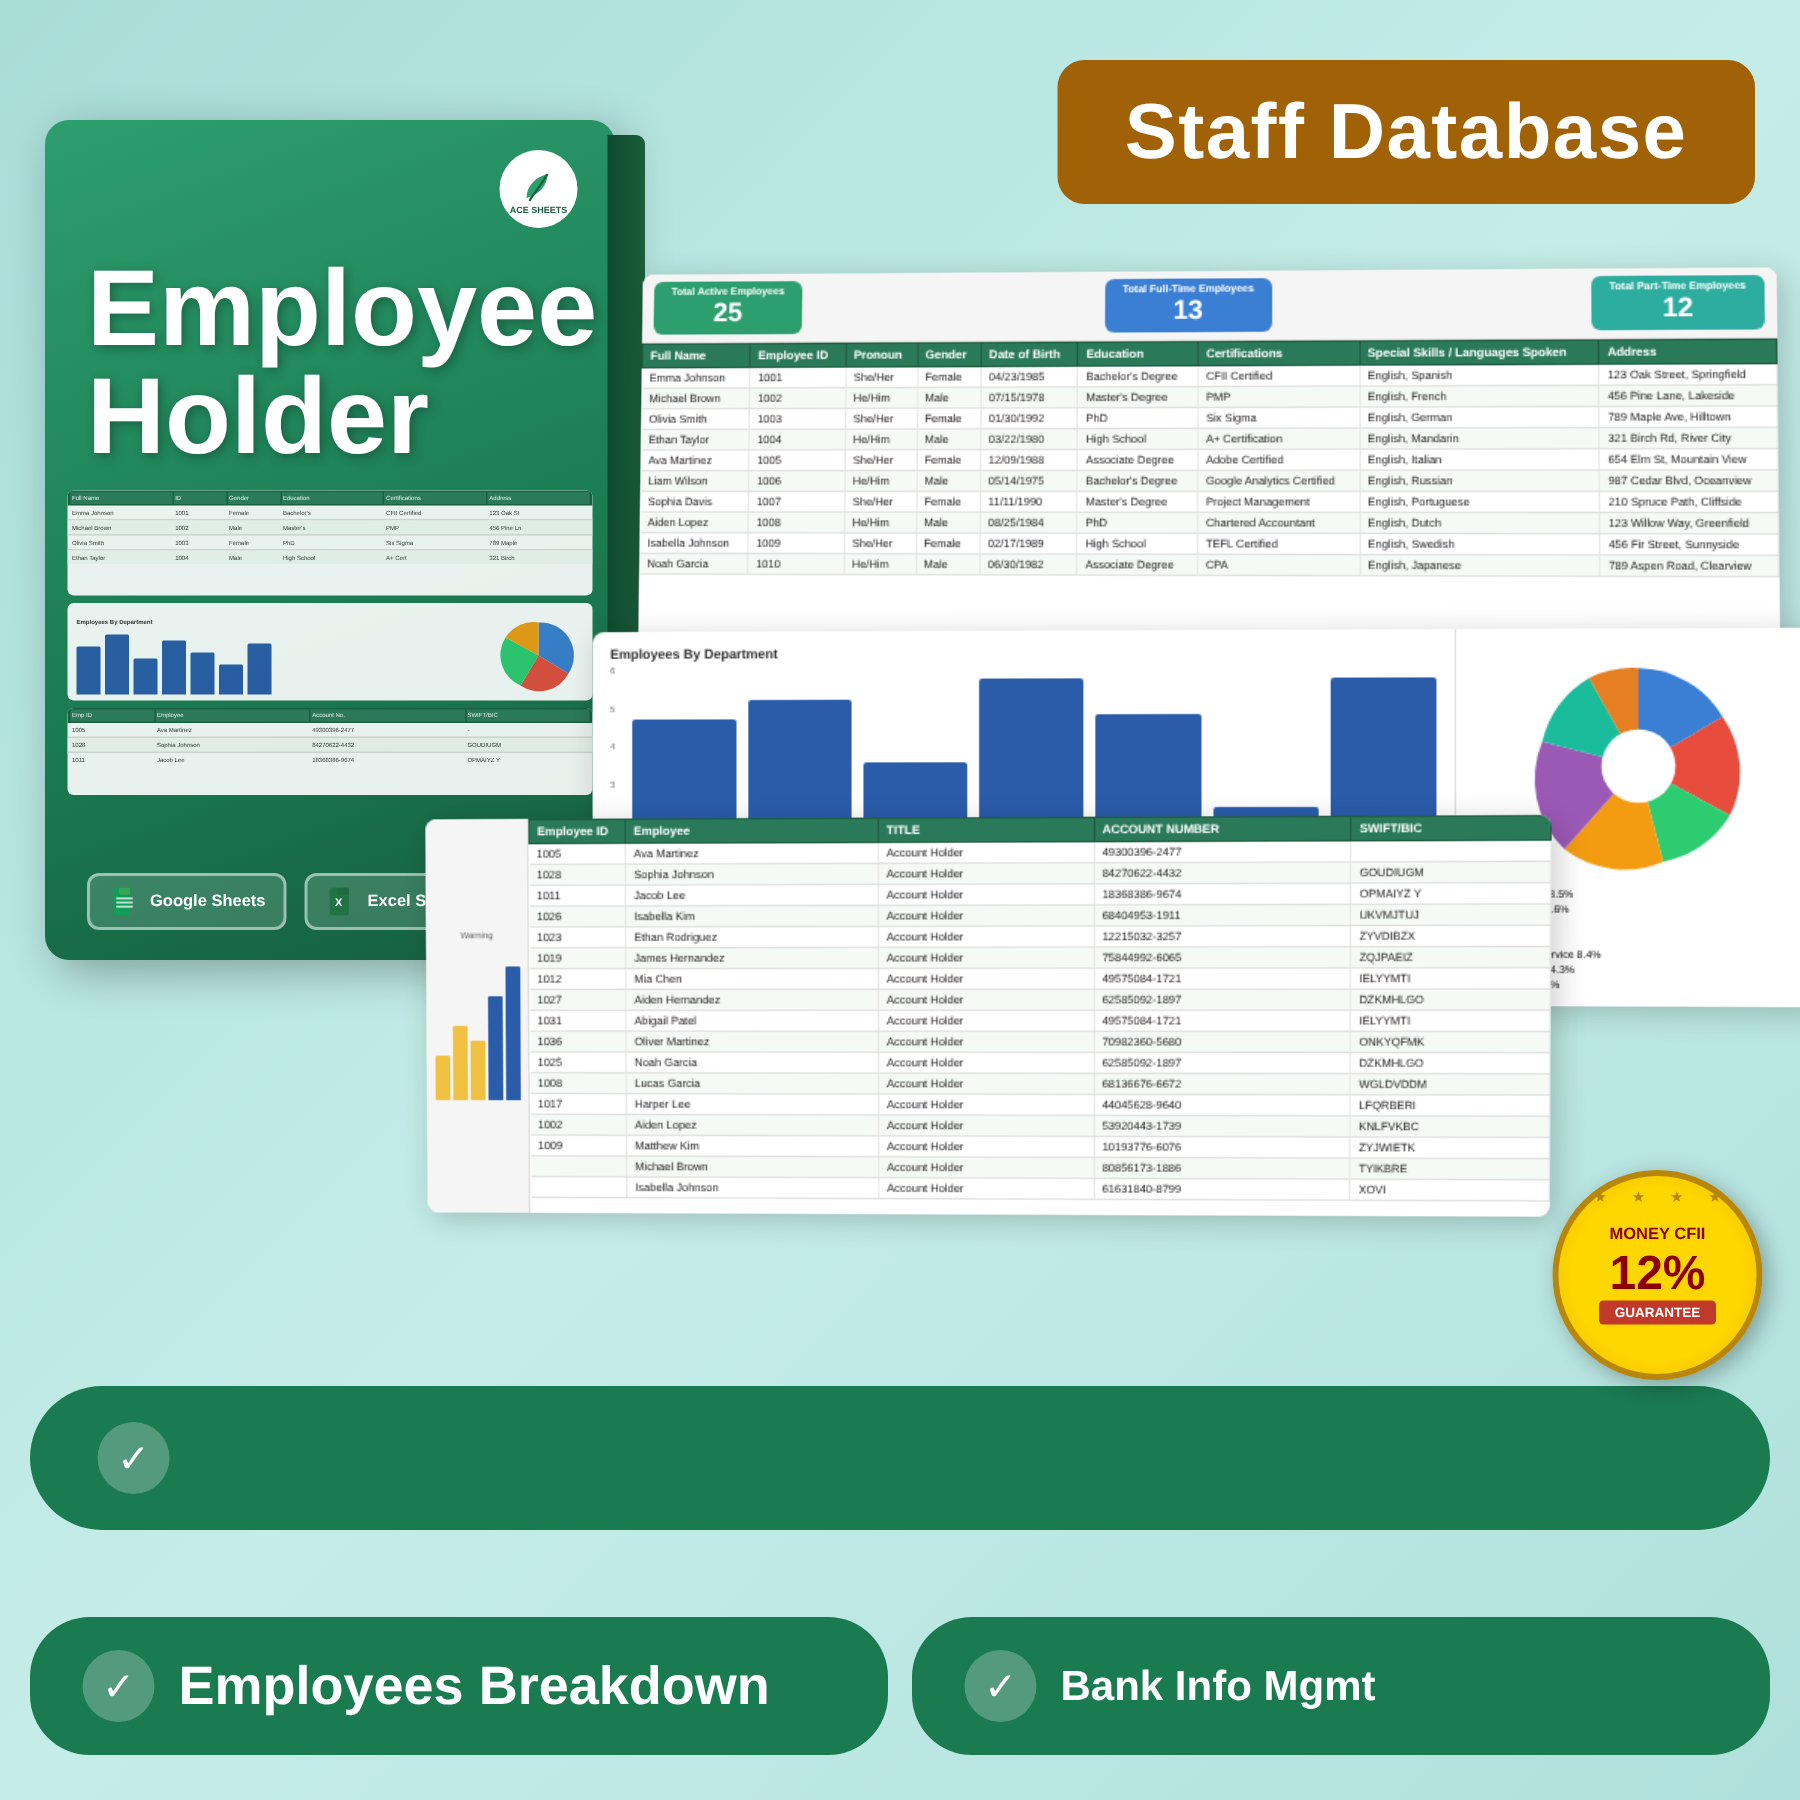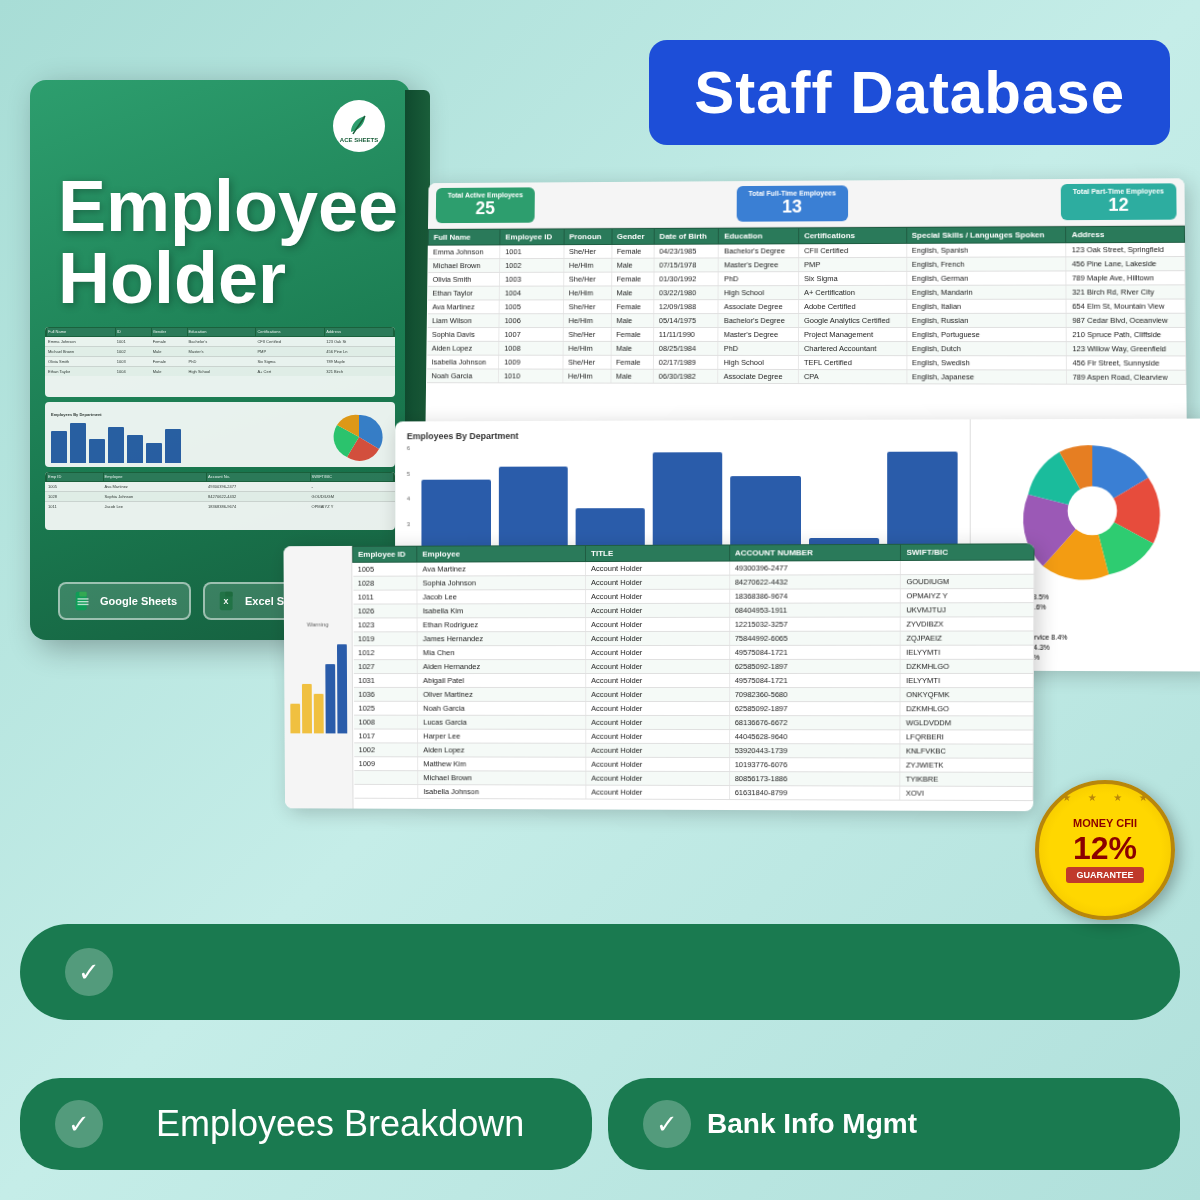--- a/index.html
+++ b/index.html
@@ -17,23 +17,23 @@
       position: absolute;
       inset: 0;
       background: linear-gradient(135deg, #a8ddd6 0%, #c5ede8 50%, #b0e0db 100%);
     }
 
     
     .staff-database-label {
       position: absolute;
       top: 40px;
       right: 30px;
-      background: #1d4ed8;
+      background: #a16207;
       color: white;
-      font-size: 60px;
+      font-size: 52px;
       font-weight: 900;
       padding: 18px 45px;
       border-radius: 18px;
       letter-spacing: 1px;
     }
 
     
     .product-box {
       position: absolute;
       top: 80px;
@@ -177,22 +177,21 @@
       border-radius: 40px;
       padding: 22px 35px;
       display: flex;
       align-items: center;
       gap: 16px;
       flex: 1;
     }
 
     .feature-btn-large {
       font-size: 36px;
-      font-weight: 400;
-      margin-left: 37px;
+      font-weight: 700;
     }
 
     .feature-btn-small {
       font-size: 28px;
       font-weight: 900;
     }
 
     .check-circle {
       width: 48px;
       height: 48px;

